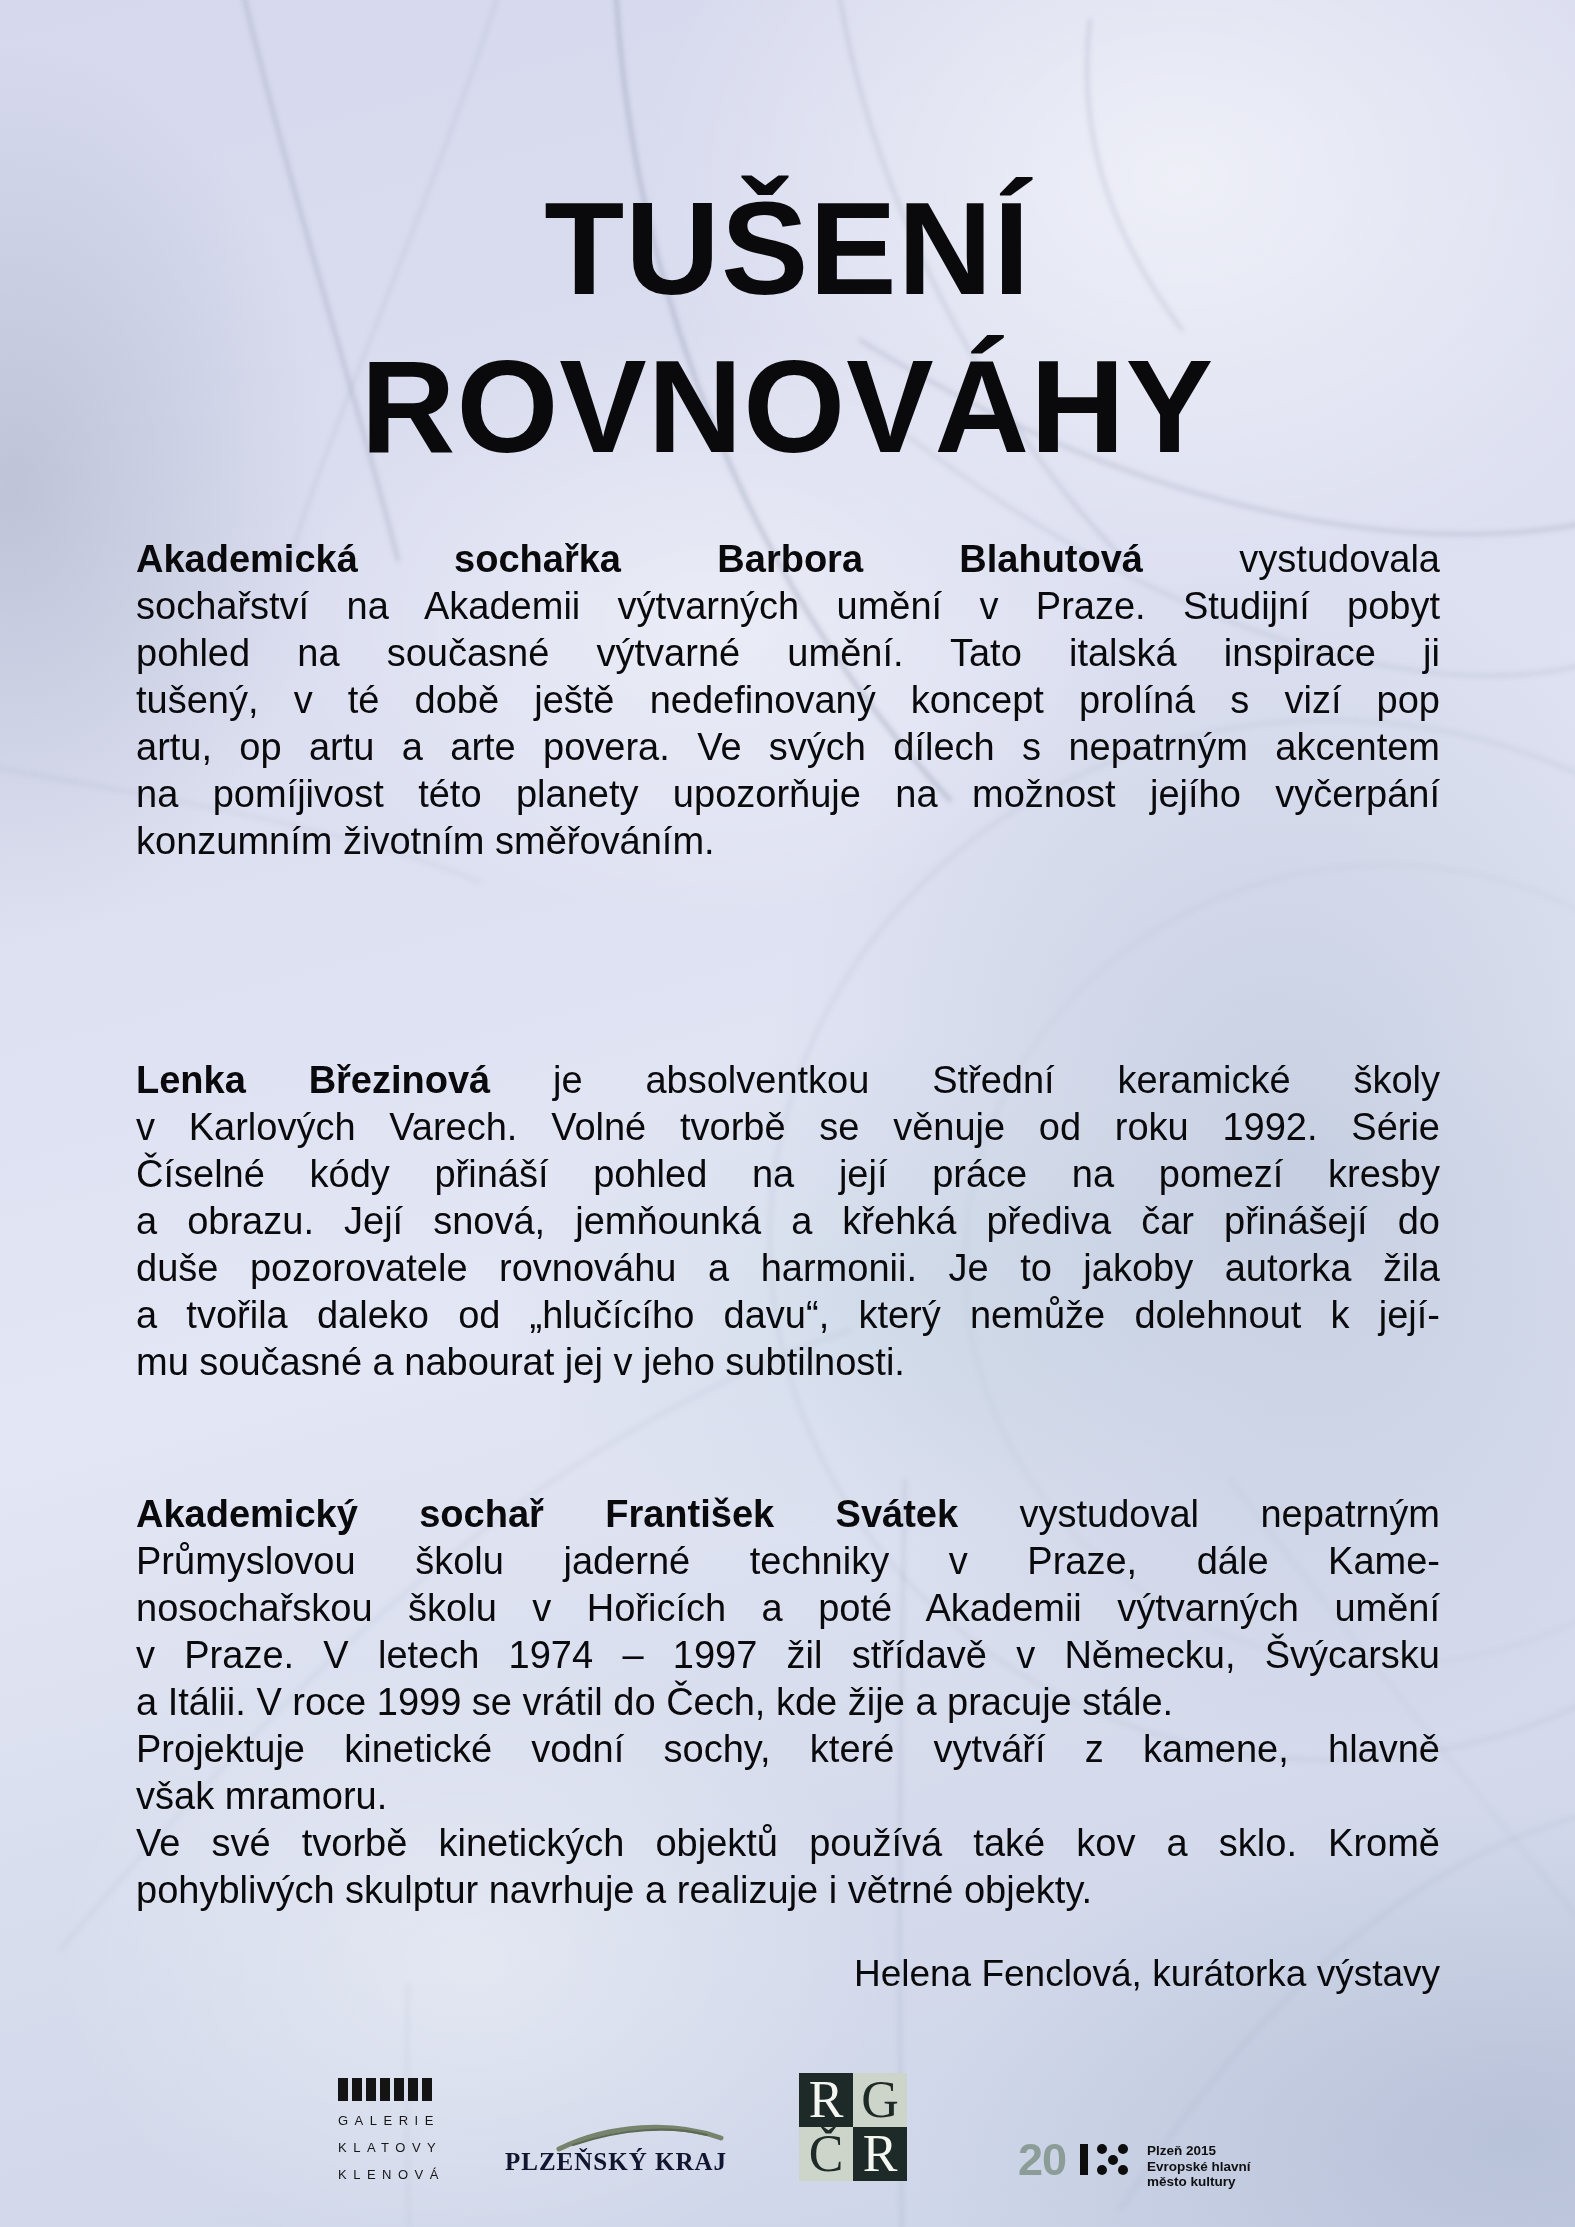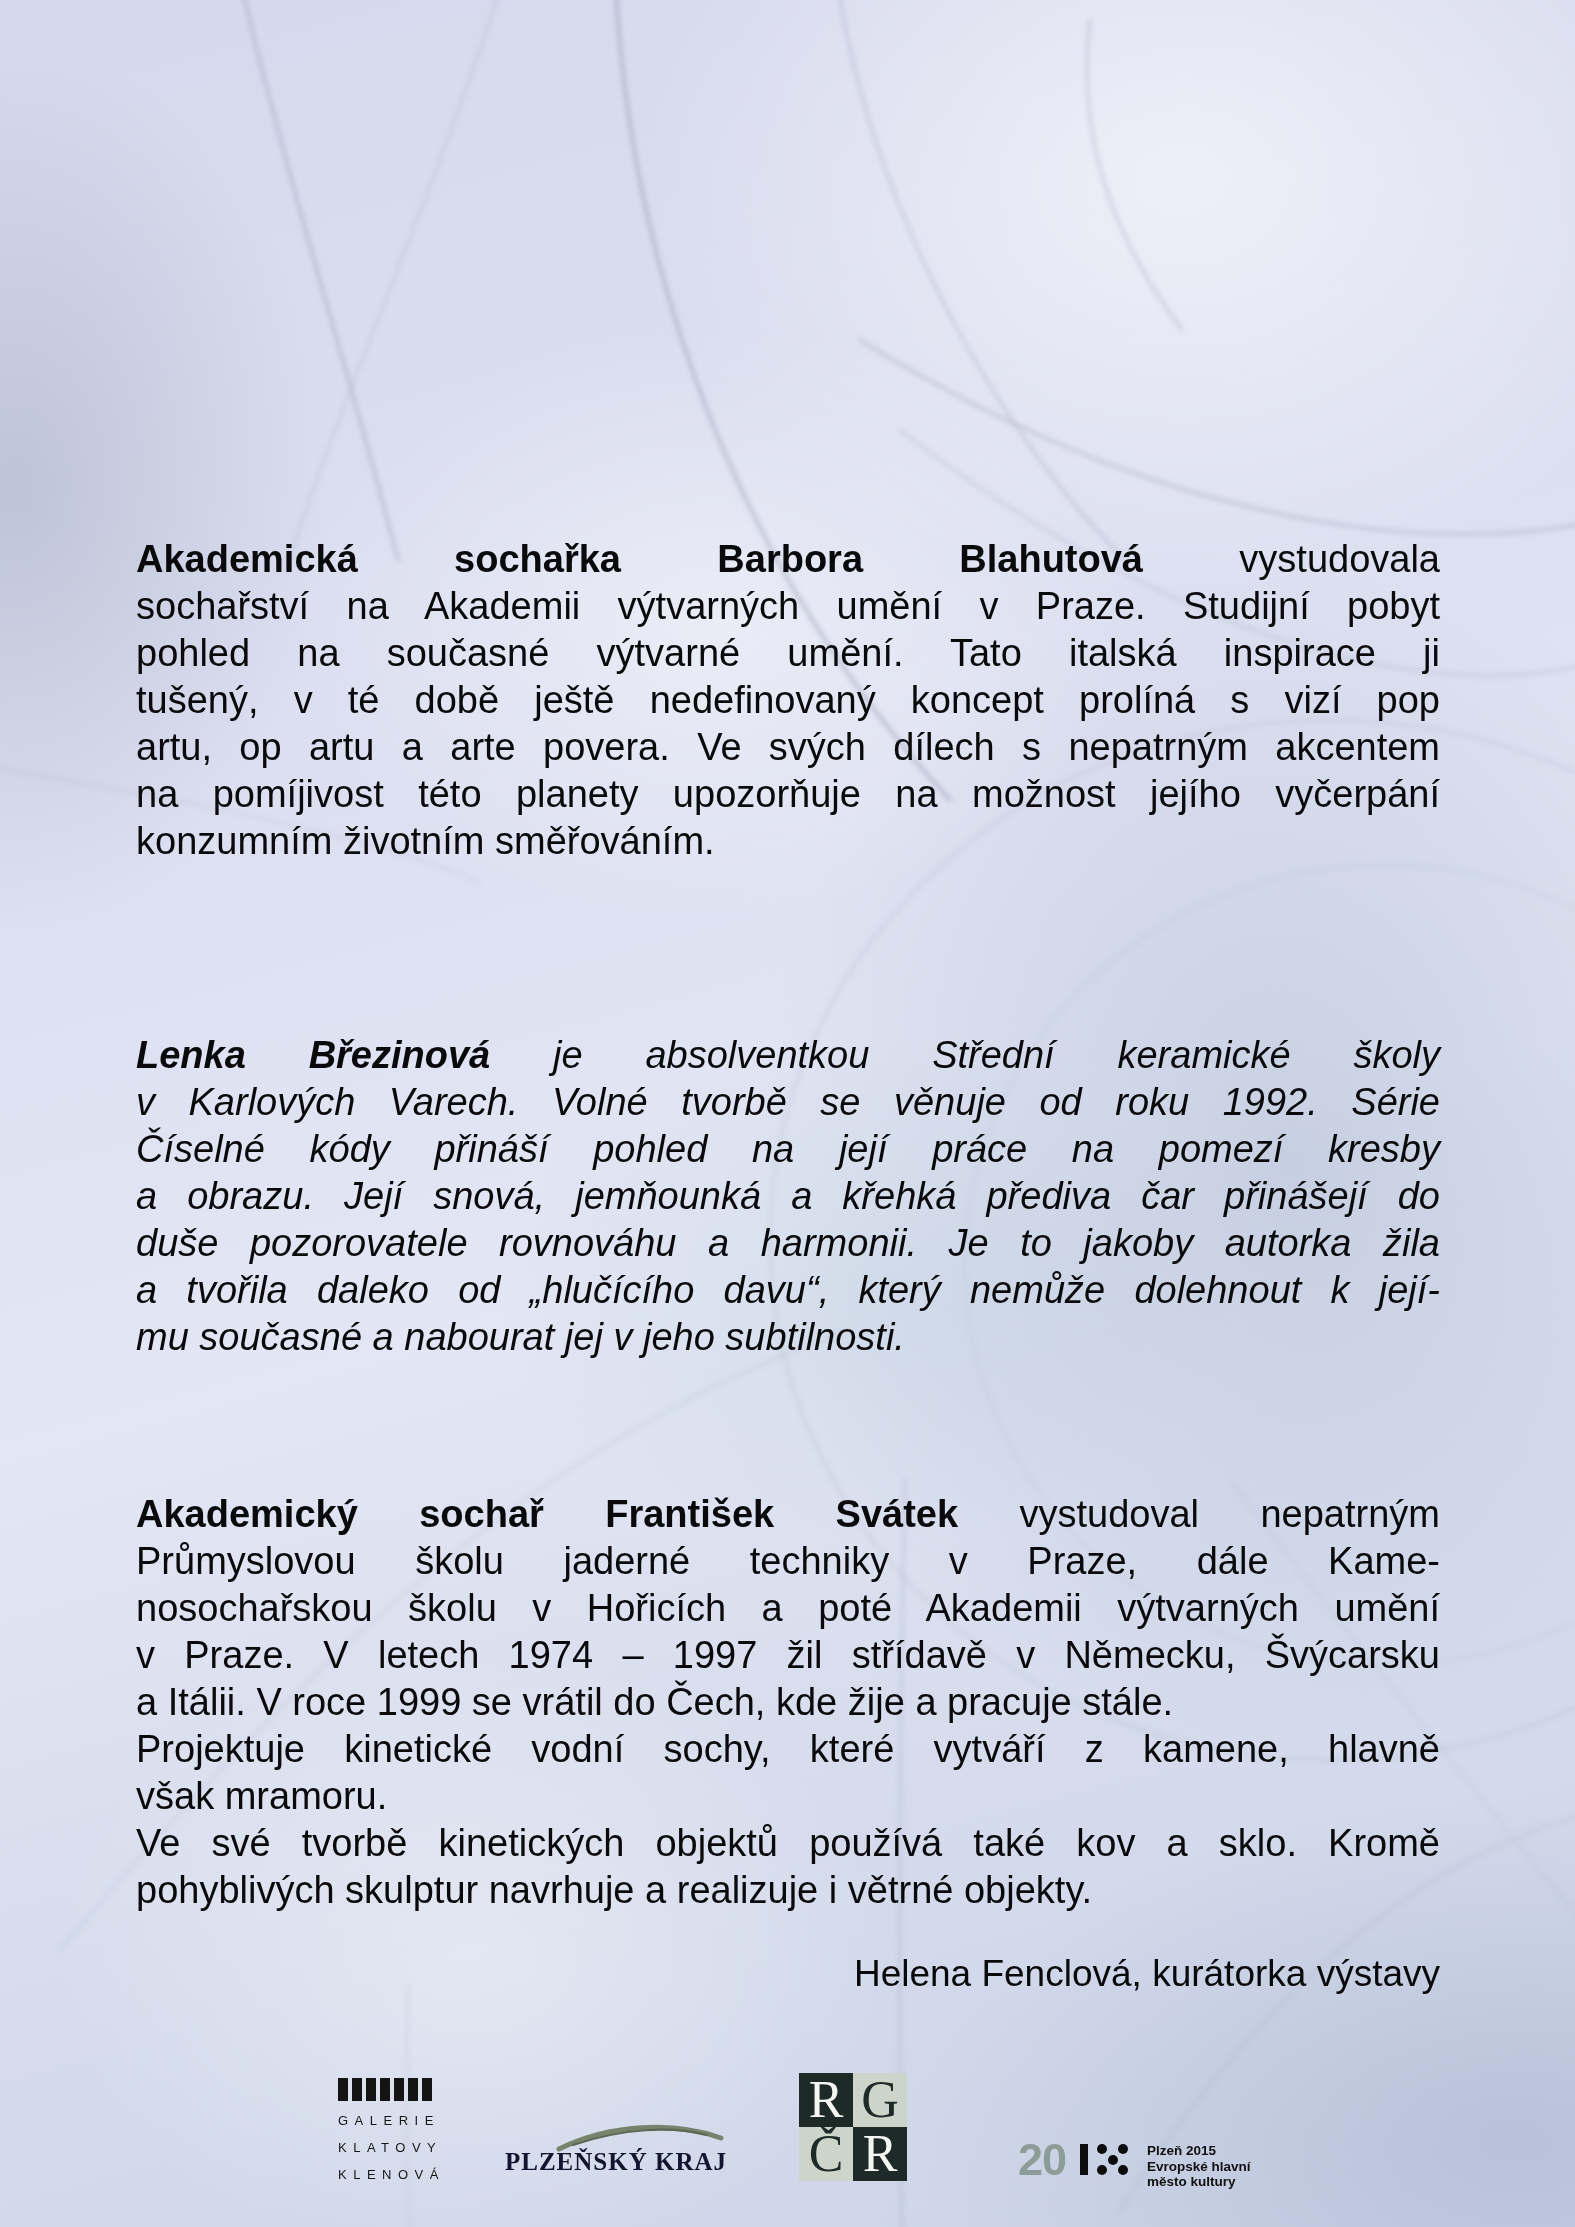--- a/index.html
+++ b/index.html
@@ -76,32 +76,36 @@
       <ellipse cx="1330" cy="1240" rx="560" ry="520" stroke="#94a0b6" stroke-width="3" opacity="0.20"></ellipse>
       <ellipse cx="1385" cy="1265" rx="420" ry="400" stroke="#9aa6ba" stroke-width="2.5" opacity="0.16"></ellipse>
       <path d="M60,1950 C320,1640 560,1430 850,1330" stroke="#94a0b6" stroke-width="2.5" opacity="0.20"></path>
       <path d="M905,1480 C900,1700 898,1980 902,2230" stroke="#8a94ab" stroke-width="2.5" opacity="0.28"></path>
       <path d="M408,1985 C406,2070 407,2160 409,2230" stroke="#9aa4b8" stroke-width="2" opacity="0.22"></path>
       <path d="M1120,2210 C1260,1990 1425,1855 1585,1815" stroke="#94a0b6" stroke-width="2.5" opacity="0.22"></path>
       <path d="M1230,1480 C1352,1640 1482,1800 1588,1930" stroke="#94a0b6" stroke-width="2" opacity="0.18"></path>
     </g>
   </svg>
 
+  <div class="title">
+    <div>TUŠENÍ</div>
+    <div>ROVNOVÁHY</div>
+  </div>
 
   <div class="col body" style="top:536px;">
     <div class="jl"><b>Akademická sochařka Barbora Blahutová</b><span> vystudovala</span></div>
     <div class="jl">sochařství na Akademii výtvarných umění v Praze. Studijní pobyt</div>
     <div class="jl">pohled na současné výtvarné umění. Tato italská inspirace ji</div>
     <div class="jl">tušený, v té době ještě nedefinovaný koncept prolíná s vizí pop</div>
     <div class="jl">artu, op artu a arte povera. Ve svých dílech s nepatrným akcentem</div>
     <div class="jl">na pomíjivost této planety upozorňuje na možnost jejího vyčerpání</div>
     <div class="ll">konzumním životním směřováním.</div>
   </div>
 
-  <div class="col body" style="top:1032px;font-style:italic;">
+  <div class="col body" style="top:1057px;">
     <div class="jl"><b>Lenka Březinová</b><span> je absolventkou Střední keramické školy</span></div>
     <div class="jl">v Karlových Varech. Volné tvorbě se věnuje od roku 1992. Série</div>
     <div class="jl">Číselné kódy přináší pohled na její práce na pomezí kresby</div>
     <div class="jl">a obrazu. Její snová, jemňounká a křehká přediva čar přinášejí do</div>
     <div class="jl">duše pozorovatele rovnováhu a harmonii. Je to jakoby autorka žila</div>
     <div class="jl">a tvořila daleko od „hlučícího davu“, který nemůže dolehnout k  její-</div>
     <div class="ll">mu současné a nabourat jej v  jeho subtilnosti.</div>
   </div>
 
   <div class="col body" style="top:1491px;">

